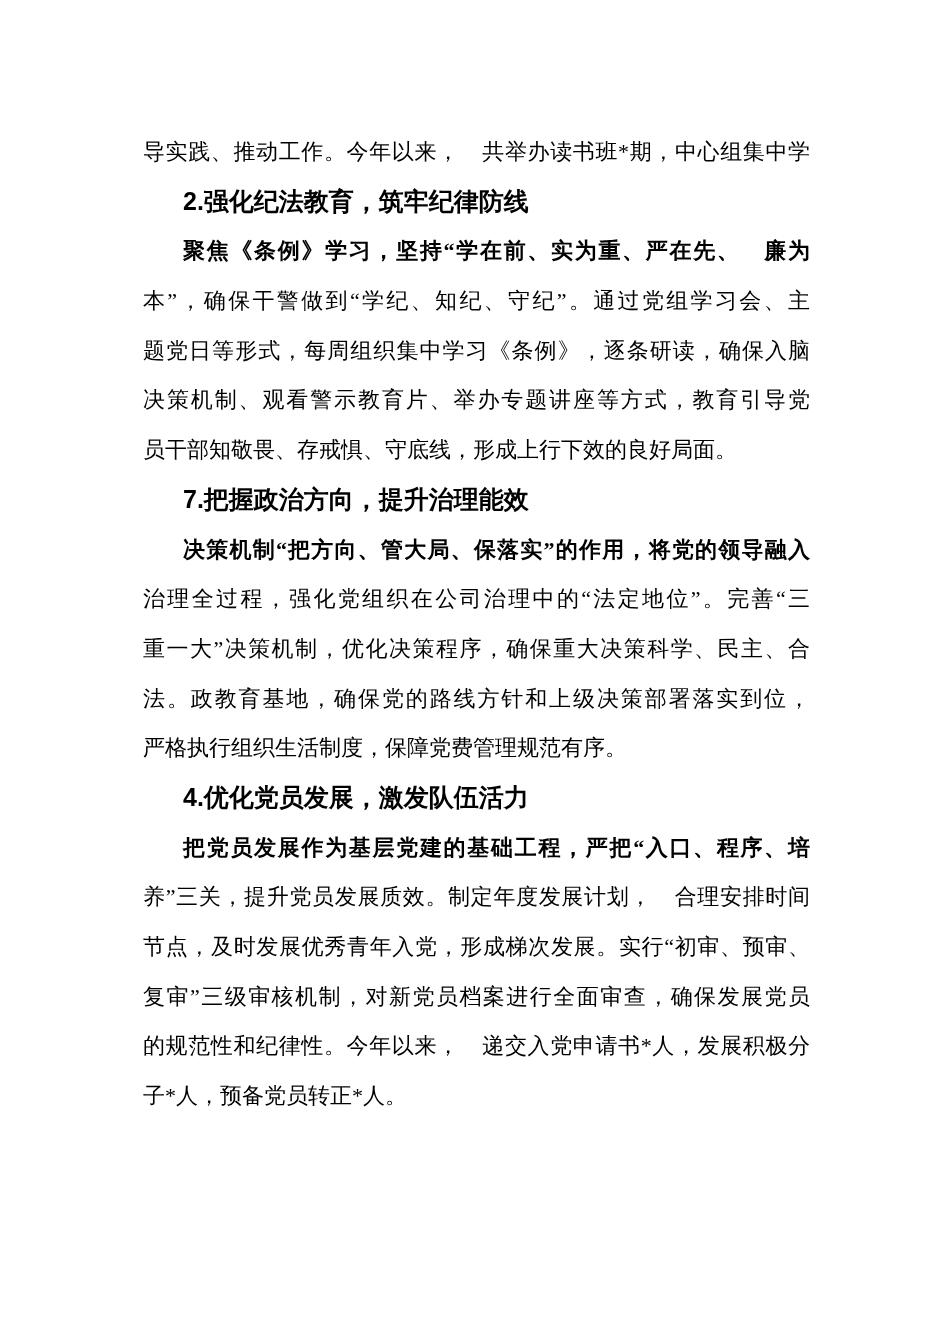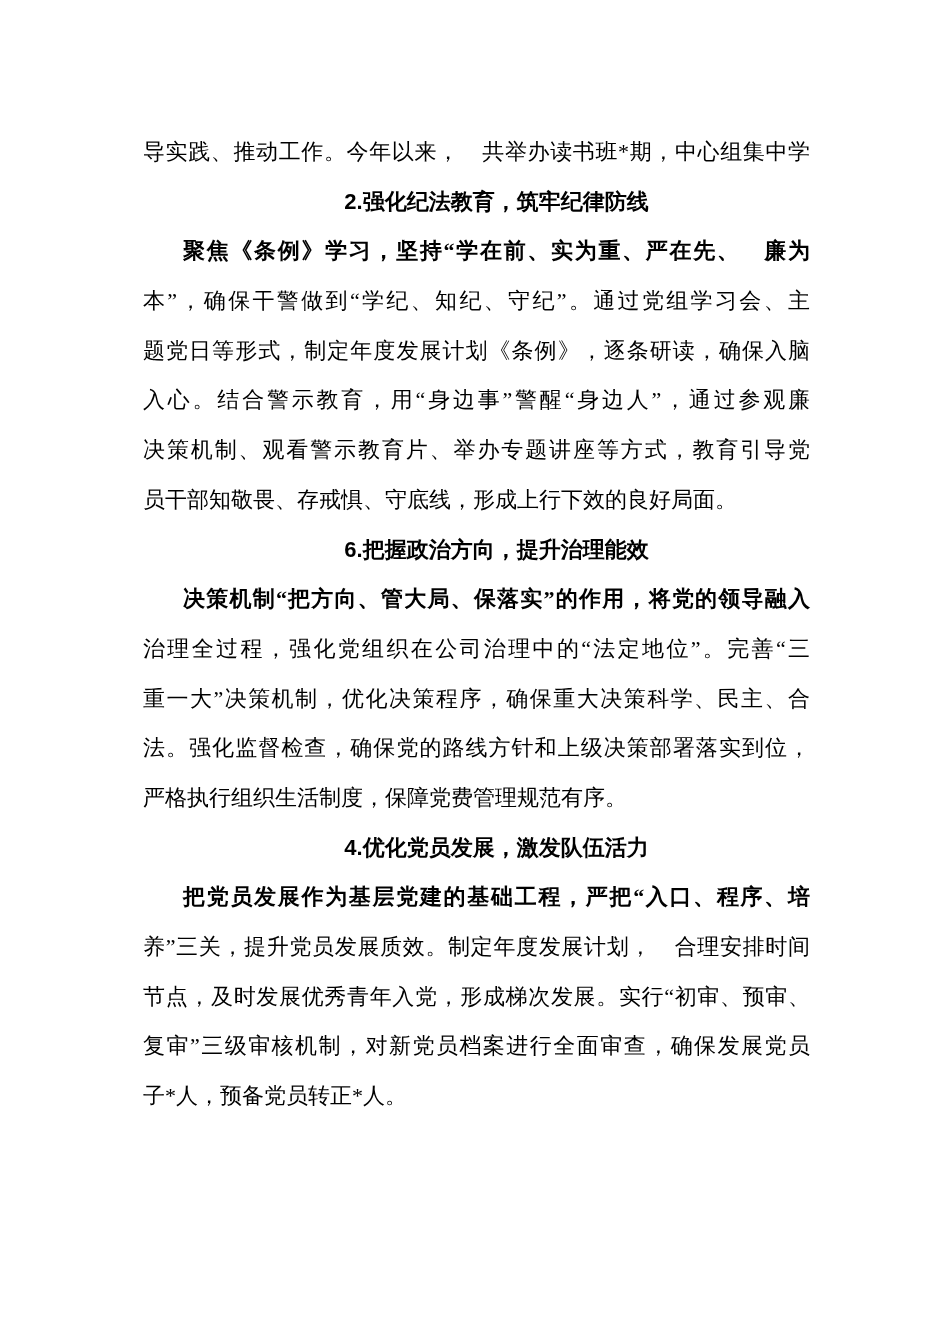--- a/index.html
+++ b/index.html
@@ -36,57 +36,56 @@
     text-align-last: justify;
     text-justify: inter-character;
   }
   .line.indent {
     padding-left: 40px;
     font-weight: bold;
   }
   .block.heading .line {
     font-family: "Liberation Sans", "DejaVu Sans", sans-serif;
     font-weight: 700;
-    font-size: 22px;
-    text-align: center;
+    font-size: 25px;
   }
 </style>
 </head>
 <body>
 
 <div class="page">
   <div class="text-block" style="background: rgb(255, 255, 255); color: rgb(0, 0, 0);">
       <div class="block body">
         <div class="line fill">导实践、推动工作。今年以来，　共举办读书班*期，中心组集中学</div>
       </div>
       <div class="block heading">
         <div class="line indent">2.强化纪法教育，筑牢纪律防线</div>
       </div>
       <div class="block body">
         <div class="line indent fill">聚焦《条例》学习，坚持“学在前、实为重、严在先、　廉为</div>
         <div class="line fill">本”，确保干警做到“学纪、知纪、守纪”。通过党组学习会、主</div>
-        <div class="line fill">题党日等形式，制定年度发展计划《条例》，逐条研读，确保入脑</div>
-        <div class="line fill">入心。结合警示教育，用“身边事”警醒“身边人”，通过参观廉</div>
+        <div class="line fill">题党日等形式，每周组织集中学习《条例》，逐条研读，确保入脑</div>
         <div class="line fill">决策机制、观看警示教育片、举办专题讲座等方式，教育引导党</div>
         <div class="line">员干部知敬畏、存戒惧、守底线，形成上行下效的良好局面。</div>
       </div>
       <div class="block heading">
-        <div class="line indent">6.把握政治方向，提升治理能效</div>
+        <div class="line indent">7.把握政治方向，提升治理能效</div>
       </div>
       <div class="block body">
         <div class="line indent fill">决策机制“把方向、管大局、保落实”的作用，将党的领导融入</div>
         <div class="line fill">治理全过程，强化党组织在公司治理中的“法定地位”。完善“三</div>
         <div class="line fill">重一大”决策机制，优化决策程序，确保重大决策科学、民主、合</div>
-        <div class="line fill">法。强化监督检查，确保党的路线方针和上级决策部署落实到位，</div>
+        <div class="line fill">法。政教育基地，确保党的路线方针和上级决策部署落实到位，</div>
         <div class="line">严格执行组织生活制度，保障党费管理规范有序。</div>
       </div>
       <div class="block heading">
         <div class="line indent">4.优化党员发展，激发队伍活力</div>
       </div>
       <div class="block body">
         <div class="line indent fill">把党员发展作为基层党建的基础工程，严把“入口、程序、培</div>
         <div class="line fill">养”三关，提升党员发展质效。制定年度发展计划，　合理安排时间</div>
         <div class="line fill">节点，及时发展优秀青年入党，形成梯次发展。实行“初审、预审、</div>
         <div class="line fill">复审”三级审核机制，对新党员档案进行全面审查，确保发展党员</div>
+        <div class="line fill">的规范性和纪律性。今年以来，　递交入党申请书*人，发展积极分</div>
         <div class="line">子*人，预备党员转正*人。</div>
       </div>
     </div>
 </div>
 
 </body></html>

